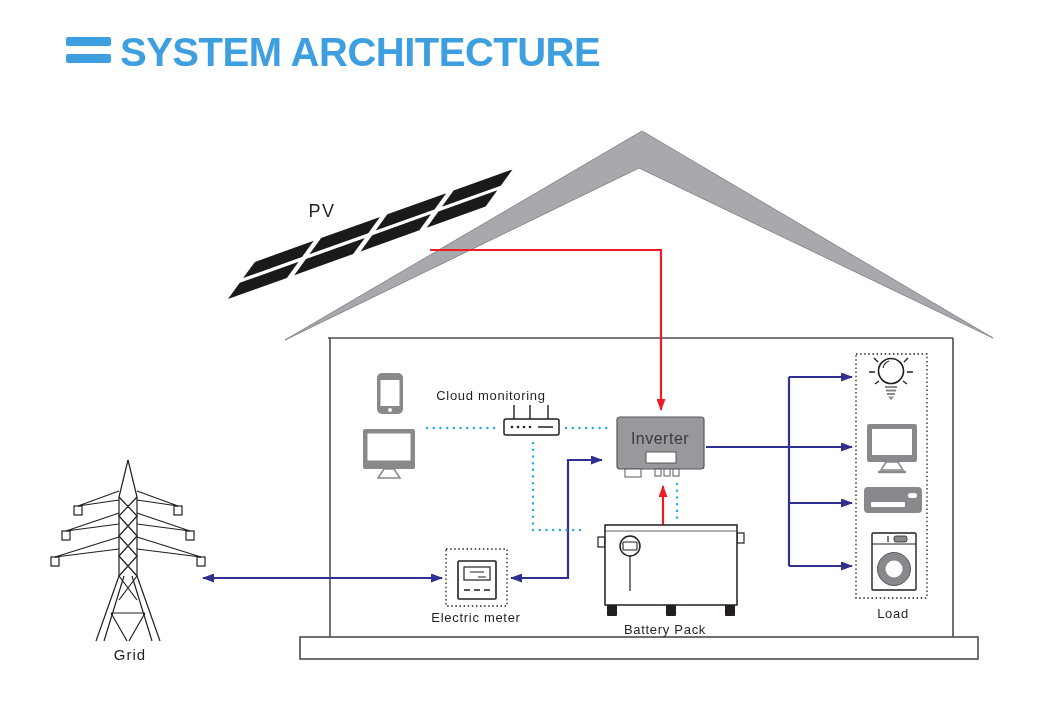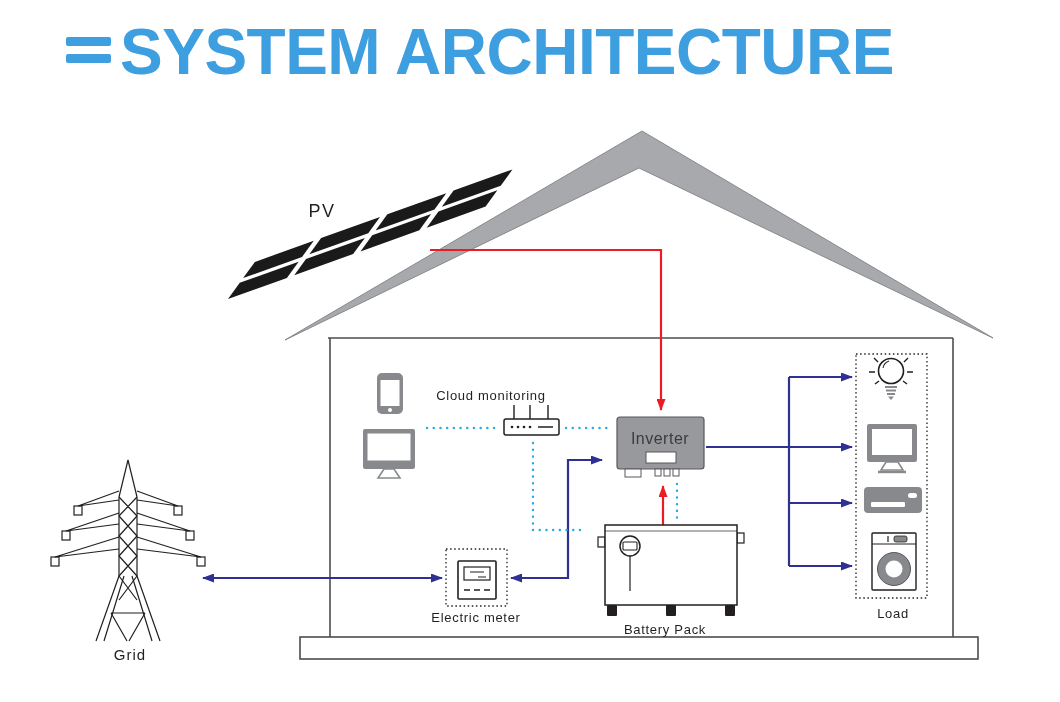--- a/index.html
+++ b/index.html
@@ -3,21 +3,21 @@
 <meta charset="utf-8">
 <style>
   html,body{margin:0;padding:0;background:#ffffff;}
   #canvas{position:relative;width:1060px;height:702px;background:#ffffff;overflow:hidden;
           font-family:"Liberation Sans", sans-serif;}
   .title-row{position:absolute;left:0;top:0;width:1060px;height:100px;}
   .equals-icon{position:absolute;left:66px;top:37px;width:45px;height:27px;}
   .equals-icon .bar{position:absolute;left:0;width:45px;height:9px;background:#3E9FE0;border-radius:2px;}
   .equals-icon .bar:nth-child(1){top:0;}
   .equals-icon .bar:nth-child(2){top:17px;}
-  h1.title{position:absolute;left:120px;top:26px;margin:0;font-size:64px;line-height:52px;
+  h1.title{position:absolute;left:120px;top:26px;margin:0;font-size:40px;line-height:52px;
            font-weight:700;letter-spacing:-0.5px;color:#3E9FE0;white-space:nowrap;}
   svg text{font-family:"Liberation Sans", sans-serif;fill:#231F20;}
   .lbl{font-size:13px;letter-spacing:0.7px;}
   .lbl-big{font-size:18px;letter-spacing:1.5px;}
   .lbl-grid{font-size:15px;letter-spacing:1px;}
   .inv-lbl{font-size:16px;letter-spacing:0.5px;fill:#3B3B3D;}
 </style>
 </head>
 <body>
 

